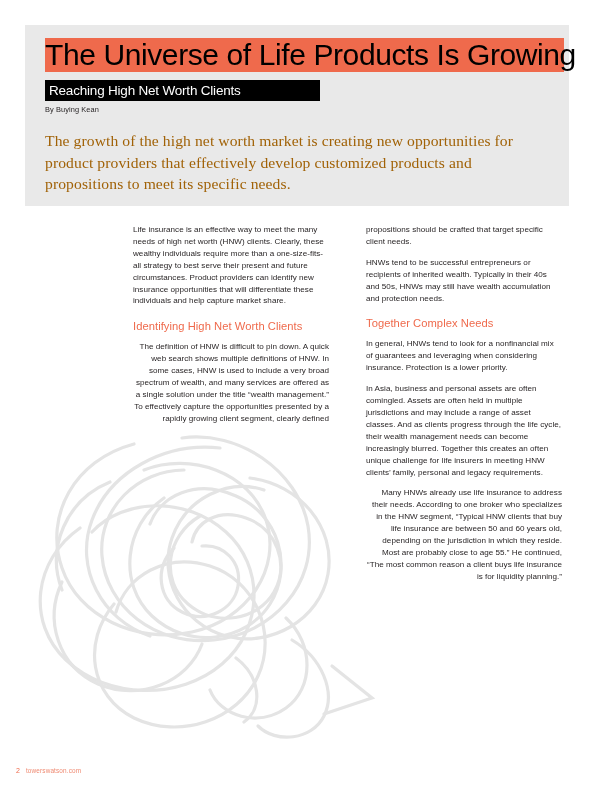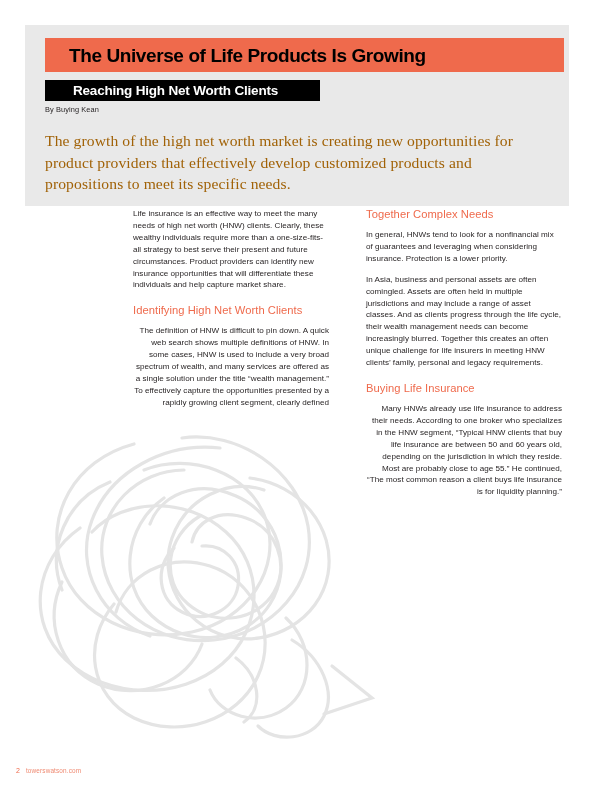--- a/index.html
+++ b/index.html
@@ -31,46 +31,46 @@
     left: 45px;
     top: 38px;
     width: 519px;
     height: 34px;
     background: #ef6a4c;
     display: flex;
     align-items: center;
   }
   #title-bar .title-text {
     font-family: "Liberation Sans", sans-serif;
-    font-weight: bold;
-    font-size: 19px;
+    font-weight: normal;
+    font-size: 30px;
     letter-spacing: -0.4px;
     color: #000000;
-    padding-left: 24px;
+    padding-left: 0;
     white-space: nowrap;
     line-height: 1;
   }
 
   #subtitle-bar {
     position: absolute;
     left: 45px;
     top: 80px;
     width: 275px;
     height: 21px;
     background: #000000;
     display: flex;
     align-items: center;
   }
   #subtitle-bar .subtitle-text {
     font-family: "Liberation Sans", sans-serif;
-    font-weight: bold;
+    font-weight: normal;
     font-size: 13.5px;
     letter-spacing: -0.2px;
     color: #ffffff;
-    padding-left: 28px;
+    padding-left: 4px;
     white-space: nowrap;
     line-height: 1;
   }
 
   #byline {
     position: absolute;
     left: 45px;
     top: 105px;
     font-family: "Liberation Sans", sans-serif;
     font-size: 7.4px;
@@ -96,21 +96,21 @@
     left: 14px;
     top: 408px;
     width: 380px;
     height: 340px;
     pointer-events: none;
   }
 
   
   .column {
     position: absolute;
-    top: 208px;
+    top: 224px;
     width: 196px;
     font-family: "Liberation Sans", sans-serif;
     font-size: 8.1px;
     line-height: 11.9px;
     color: #231f20;
     letter-spacing: 0.02px;
   }
   #col-left  { left: 133px; }
   #col-right { left: 366px; }
 
@@ -189,23 +189,24 @@
   </g>
 </svg>
 
 <div class="column" id="col-left">
   <p class="para">Life insurance is an effective way to meet the many needs of high net worth (HNW) clients. Clearly, these wealthy individuals require more than a one-size-fits-all strategy to best serve their present and future circumstances. Product providers can identify new insurance opportunities that will differentiate these individuals and help capture market share.</p>
   <h2 class="section-heading">Identifying High Net Worth Clients</h2>
   <p class="para">The definition of HNW is difficult to pin down. A quick web search shows multiple definitions of HNW. In some cases, HNW is used to include a very broad spectrum of wealth, and many services are offered as a single solution under the title “wealth management.” To effectively capture the opportunities presented by a rapidly growing client segment, clearly defined</p>
 </div>
 
 <div class="column" id="col-right">
+  <p class="para">propositions should be crafted that target specific client needs.</p>
+  <p class="para">HNWs tend to be successful entrepreneurs or recipients of inherited wealth. Typically in their 40s and 50s, HNWs may still have wealth accumulation and protection needs.</p>
   <h2 class="section-heading">Together Complex Needs</h2>
   <p class="para">In general, HNWs tend to look for a nonfinancial mix of guarantees and leveraging when considering insurance. Protection is a lower priority.</p>
   <p class="para">In Asia, business and personal assets are often comingled. Assets are often held in multiple jurisdictions and may include a range of asset classes. And as clients progress through the life cycle, their wealth management needs can become increasingly blurred. Together this creates an often unique challenge for life insurers in meeting HNW clients’ family, personal and legacy requirements.</p>
-  <h2 class="section-heading">Buying Life Insurance</h2>
   <p class="para">Many HNWs already use life insurance to address their needs. According to one broker who specializes in the HNW segment, “Typical HNW clients that buy life insurance are between 50 and 60 years old, depending on the jurisdiction in which they reside. Most are probably close to age 55.” He continued, “The most common reason a client buys life insurance is for liquidity planning.”</p>
 </div>
 
 <div id="footer">
   <span class="page-number">2</span>
   <span class="site">towerswatson.com</span>
 </div>
 
 </body></html>

